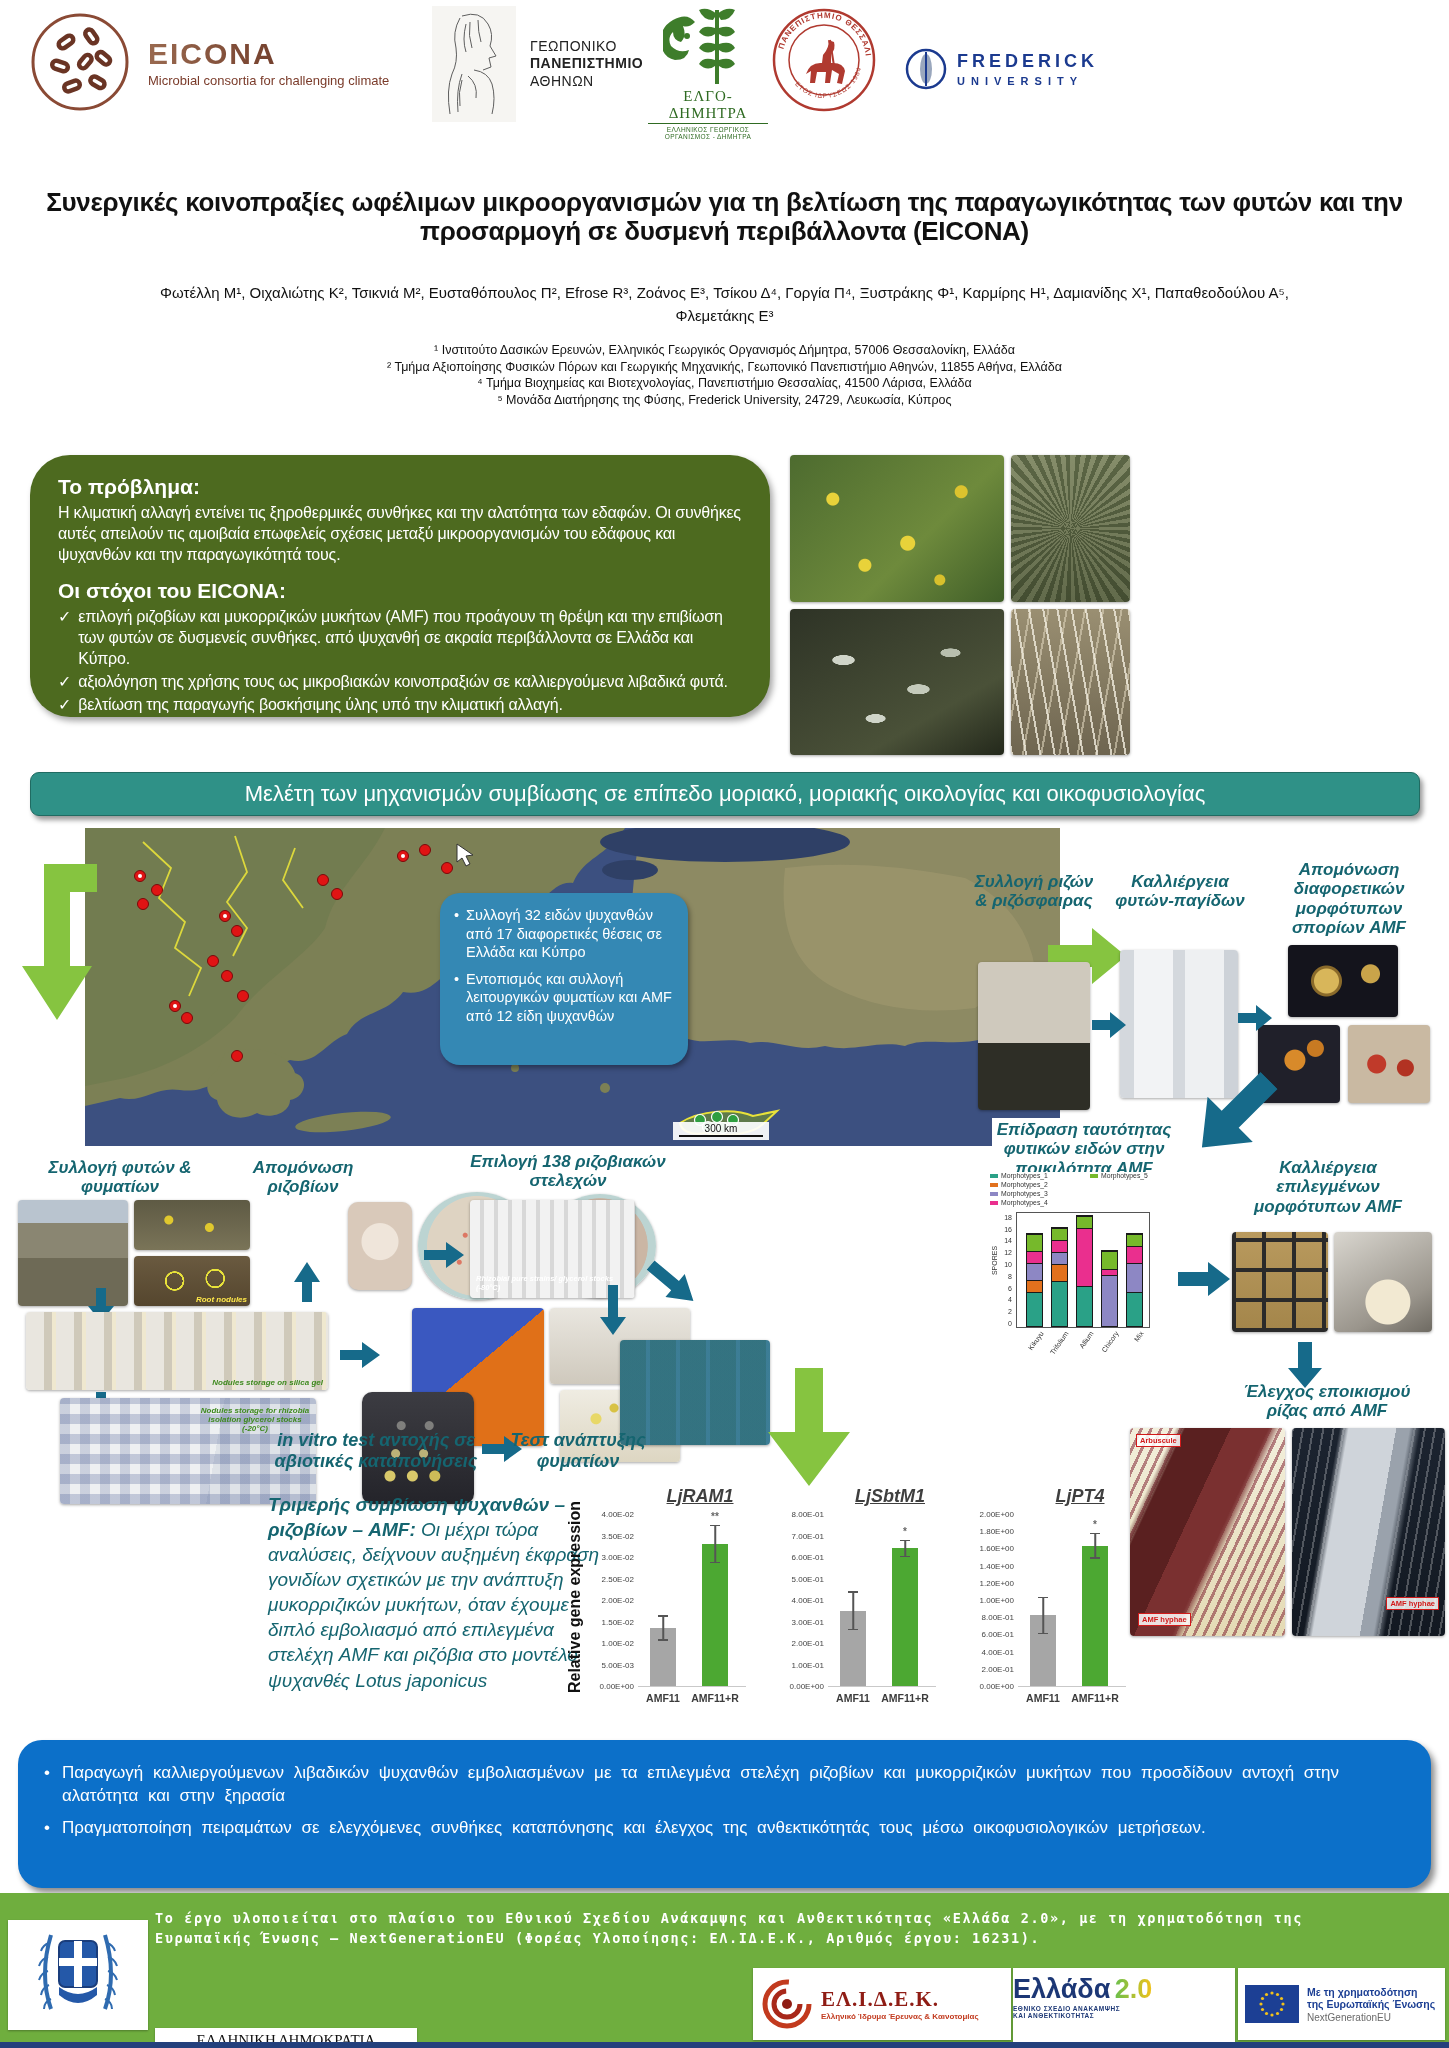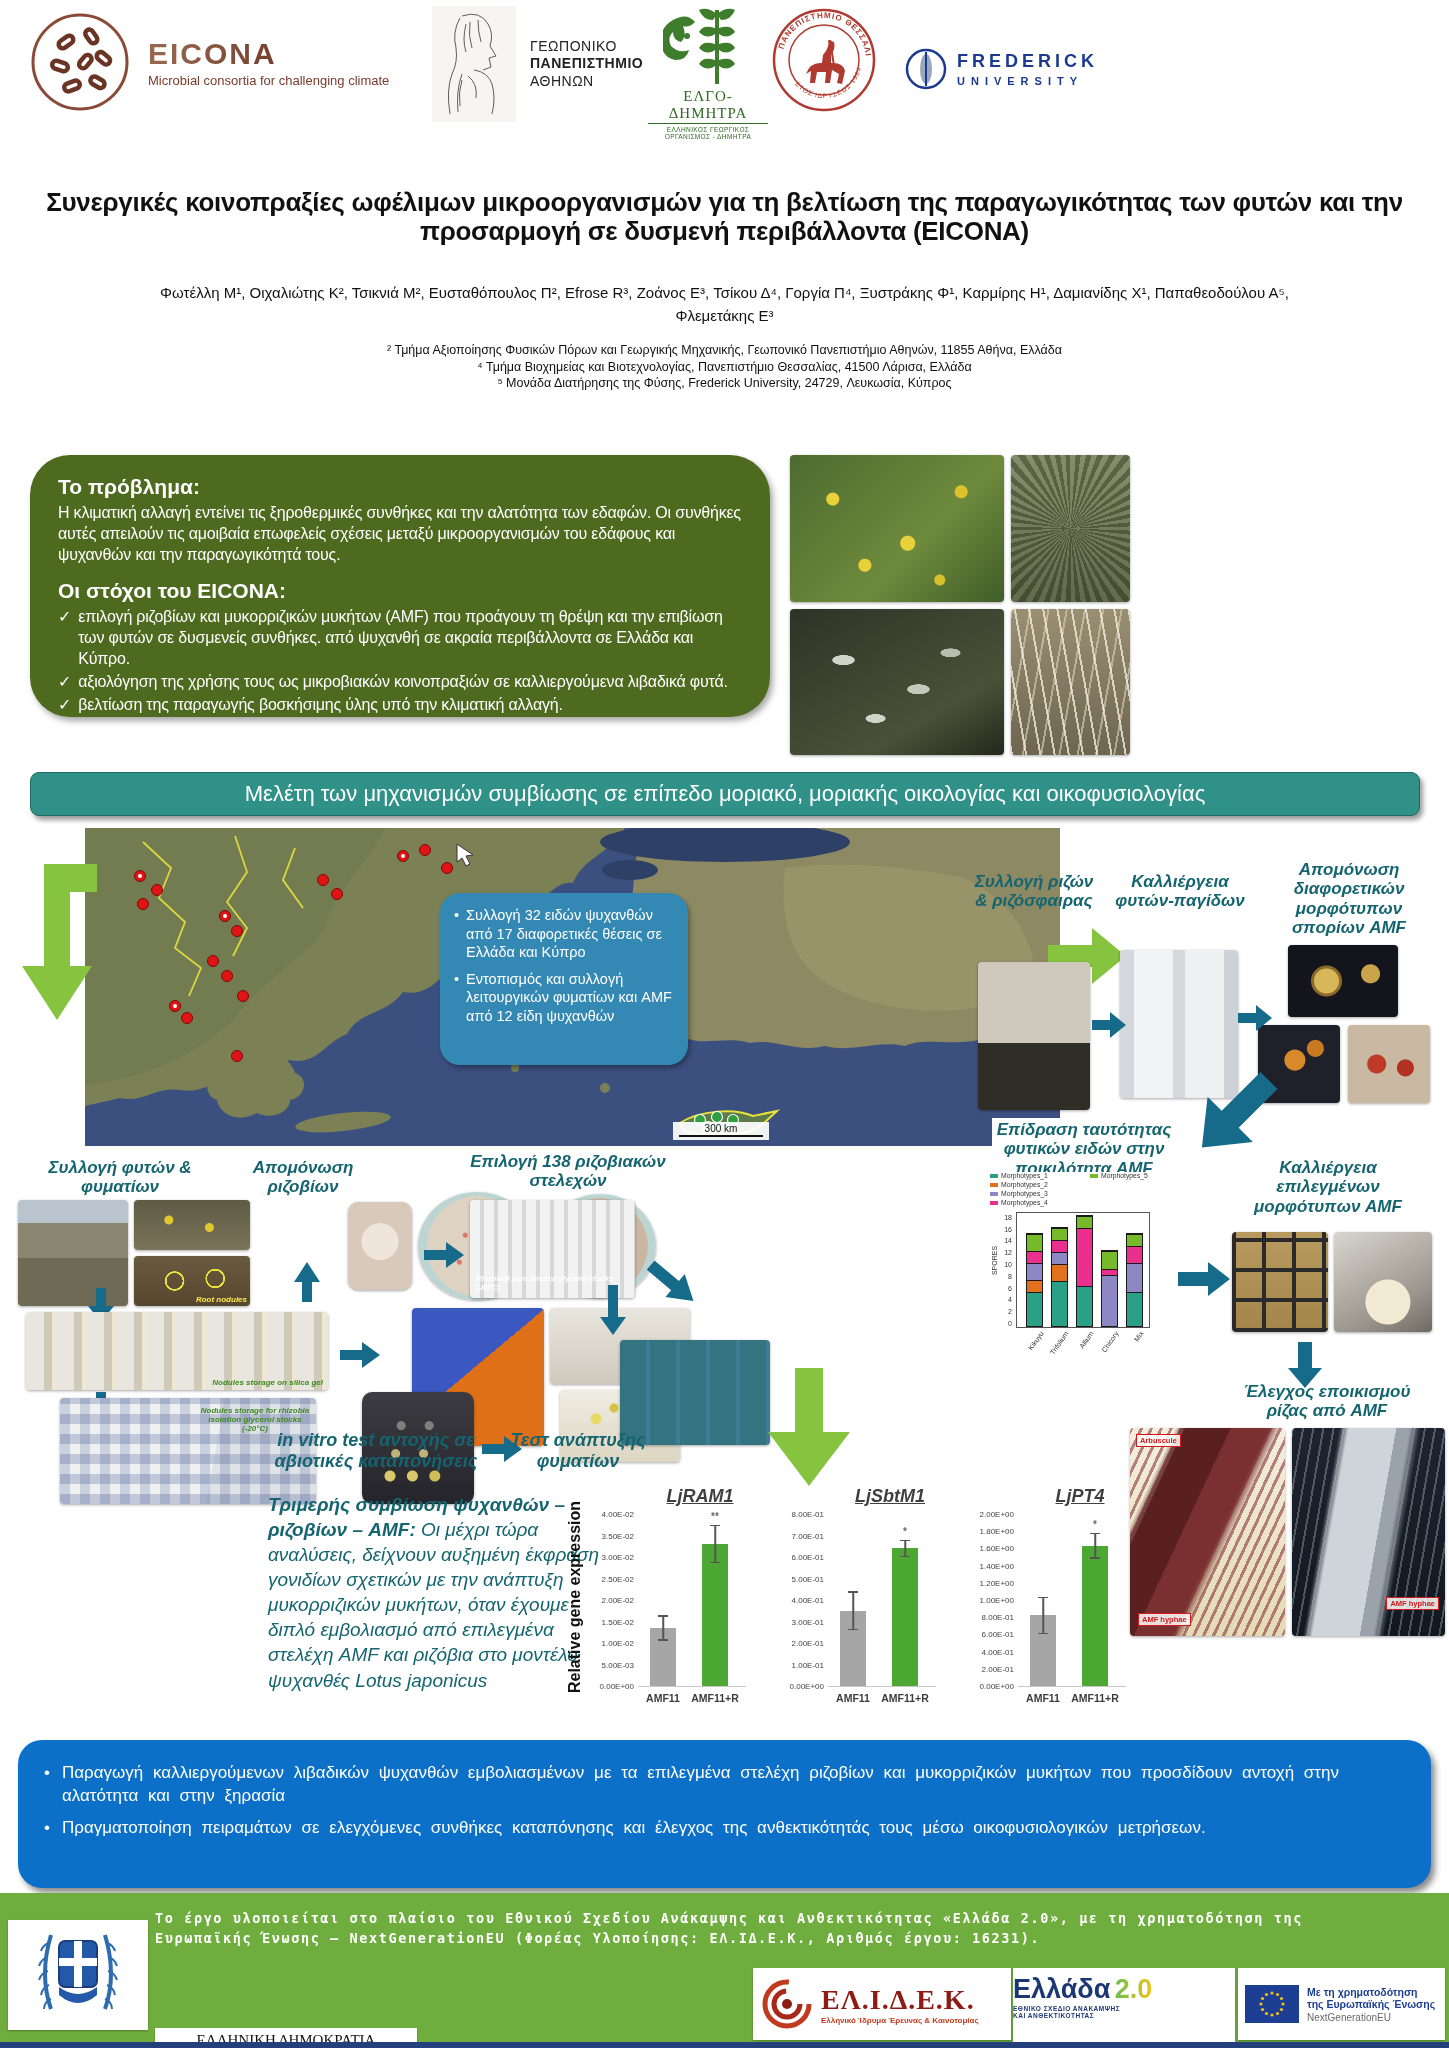--- a/index.html
+++ b/index.html
@@ -172,20 +172,21 @@
     <div>
       <div class="fred-line1">FREDERICK</div>
       <div class="fred-line2">UNIVERSITY</div>
     </div>
   </div>
 
   <div class="abs title" style="top:188px;">Συνεργικές κοινοπραξίες ωφέλιμων μικροοργανισμών για τη βελτίωση της παραγωγικότητας των φυτών και την προσαρμογή σε δυσμενή περιβάλλοντα (EICONA)</div>
   <div class="abs authors" style="top:282px;">Φωτέλλη Μ¹, Οιχαλιώτης Κ², Τσικνιά Μ², Ευσταθόπουλος Π², Efrose R³, Ζοάνος Ε³, Τσίκου Δ⁴, Γοργία Π⁴, Ξυστράκης Φ¹, Καρμίρης Η¹, Δαμιανίδης Χ¹, Παπαθεοδούλου Α⁵,</div>
   <div class="abs authors" style="top:305px;">Φλεμετάκης Ε³</div>
   <div class="abs" style="top:342px;width:100%;">
+    <div class="affil">¹ Ινστιτούτο Δασικών Ερευνών, Ελληνικός Γεωργικός Οργανισμός Δήμητρα, 57006 Θεσσαλονίκη, Ελλάδα</div>
     <div class="affil">² Τμήμα Αξιοποίησης Φυσικών Πόρων και Γεωργικής Μηχανικής, Γεωπονικό Πανεπιστήμιο Αθηνών, 11855 Αθήνα, Ελλάδα</div>
     <div class="affil">⁴ Τμήμα Βιοχημείας και Βιοτεχνολογίας, Πανεπιστήμιο Θεσσαλίας, 41500 Λάρισα, Ελλάδα</div>
     <div class="affil">⁵ Μονάδα Διατήρησης της Φύσης, Frederick University, 24729, Λευκωσία, Κύπρος</div>
   </div>
 
   <div class="abs problem-box">
     <div class="pb-head">Το πρόβλημα:</div>
     <div class="pb-body">Η κλιματική αλλαγή εντείνει τις ξηροθερμικές συνθήκες και την αλατότητα των εδαφών. Οι συνθήκες αυτές απειλούν τις αμοιβαία επωφελείς σχέσεις μεταξύ μικροοργανισμών του εδάφους και ψυχανθών και την παραγωγικότητά τους.</div>
     <div class="pb-head" style="margin-top:14px;">Οι στόχοι του EICONA:</div>
     <div class="pb-goal">
@@ -690,21 +691,21 @@
       <div class="ministry">ΥΠΟΥΡΓΕΙΟ ΑΝΑΠΤΥΞΗΣ</div>
     </div>
 
     <div class="white-card" style="left:753px;top:75px;width:258px;height:72px;display:flex;align-items:center;gap:8px;padding:0 8px;box-sizing:border-box;">
       <svg width="52" height="60" viewBox="0 0 52 60">
         <circle cx="26" cy="30" r="22" fill="none" stroke="#c23a1e" stroke-width="5" stroke-dasharray="105 34"></circle>
         <circle cx="26" cy="30" r="13" fill="none" stroke="#a8281a" stroke-width="5" stroke-dasharray="60 22"></circle>
         <circle cx="26" cy="30" r="5" fill="#8f1c14"></circle>
       </svg>
       <div>
-        <div style="font-family:'Liberation Serif',serif;font-size:28px;color:#8f1c14;font-weight:bold;letter-spacing:1px;">ΕΛ.Ι.Δ.Ε.Κ.</div>
+        <div style="font-family:'Liberation Serif',serif;font-size:21px;color:#8f1c14;font-weight:bold;letter-spacing:1px;">ΕΛ.Ι.Δ.Ε.Κ.</div>
         <div style="font-size:8px;color:#c23a1e;font-weight:bold;">Ελληνικό Ίδρυμα Έρευνας &amp; Καινοτομίας</div>
       </div>
     </div>
 
     <div class="white-card" style="left:1013px;top:75px;width:222px;height:88px;text-align:left;padding-top:6px;box-sizing:border-box;">
       <span style="font-size:27px;font-weight:bold;color:#1c3775;">Ελλάδα</span>
       <span style="font-size:27px;font-weight:bold;background:linear-gradient(90deg,#6abf4b,#f2c21b);-webkit-background-clip:text;background-clip:text;color:transparent;">2.0</span>
       <div style="font-size:6.5px;color:#1c3775;font-weight:bold;letter-spacing:.5px;">ΕΘΝΙΚΟ ΣΧΕΔΙΟ ΑΝΑΚΑΜΨΗΣ</div>
       <div style="font-size:6.5px;color:#1c3775;font-weight:bold;letter-spacing:.5px;">ΚΑΙ ΑΝΘΕΚΤΙΚΟΤΗΤΑΣ</div>
     </div>

